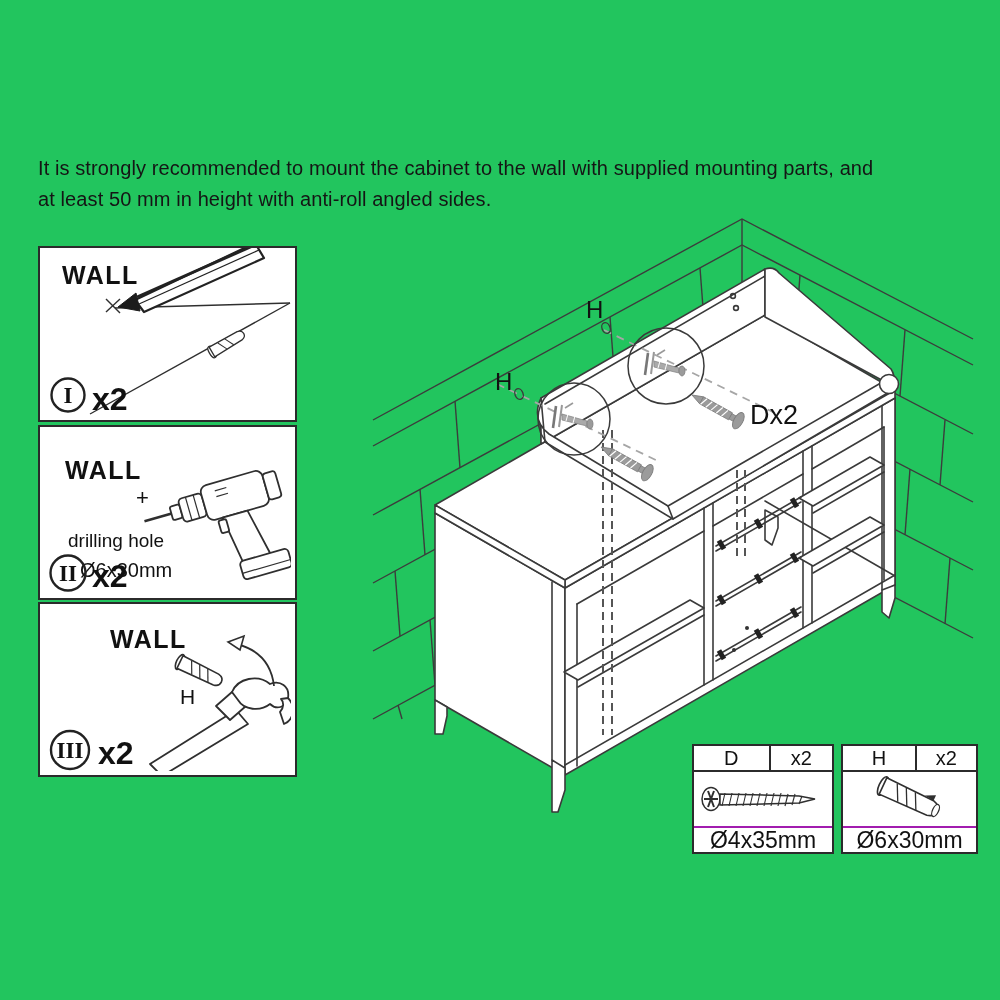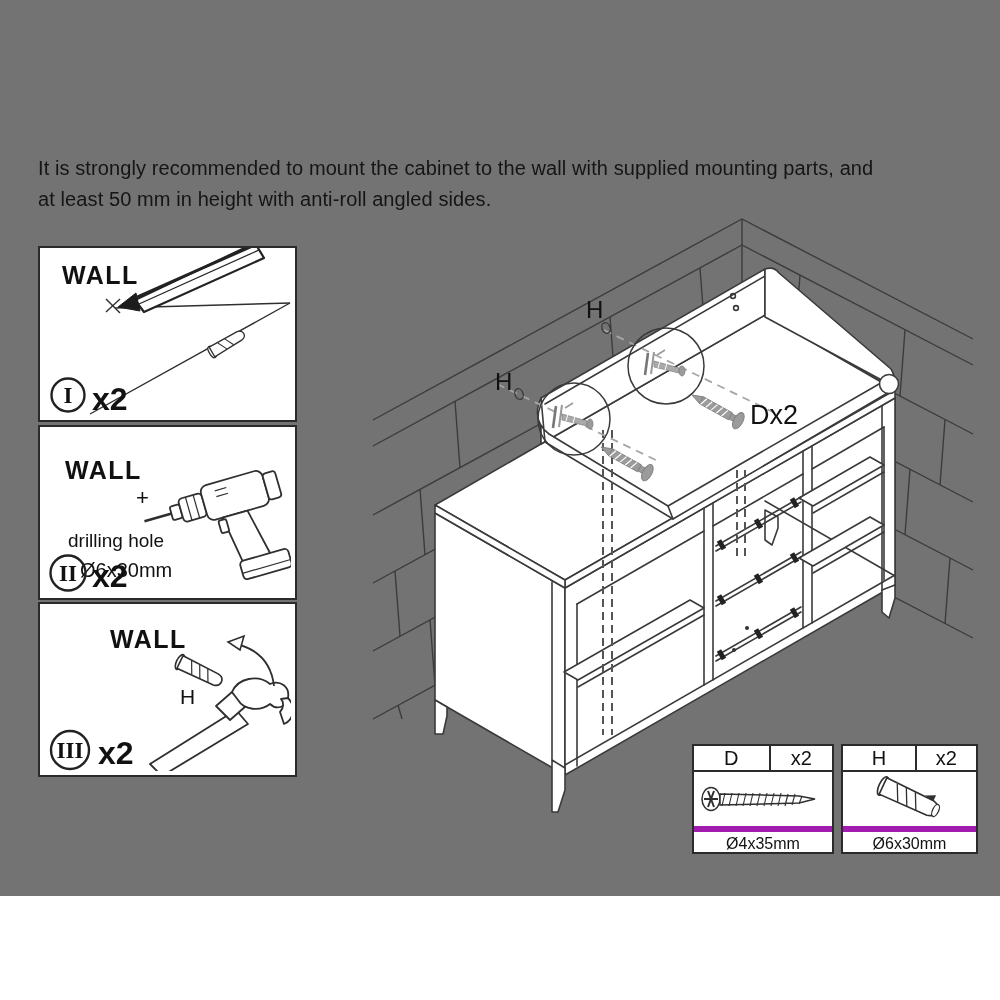--- a/index.html
+++ b/index.html
@@ -1,27 +1,27 @@
 <!DOCTYPE html>
 <html><head>
 <meta charset="utf-8">
 <style>
   html,body{margin:0;padding:0;background:#fff;}
-  .page{position:relative;width:1000px;height:896px;background:#737373;overflow:hidden;
+  .page{position:relative;width:1000px;height:1000px;background:#22c55e;overflow:hidden;
         font-family:"Liberation Sans", sans-serif;color:#111;}
   .instruction{position:absolute;left:38px;top:153px;width:935px;font-size:20px;
                line-height:31px;color:#151515;letter-spacing:.1px;}
   .step-box{position:absolute;left:38px;width:255px;height:172px;border:2px solid #2b2b2b;background:#fff;}
   .step-box svg{position:absolute;left:0;top:0;}
   .hw-box{position:absolute;top:744px;height:110px;border:2px solid #2b2b2b;background:#fff;box-sizing:border-box;}
   .hw-head{display:flex;height:24px;border-bottom:2px solid #2b2b2b;font-size:20px;}
   .hw-id{width:54%;border-right:2px solid #2b2b2b;display:flex;align-items:center;justify-content:center;}
   .hw-qty{flex:1;display:flex;align-items:center;justify-content:center;}
   .hw-mid{height:54px;display:flex;align-items:center;justify-content:center;}
-  .hw-size{height:24px;border-top:6px solid #a21caf;display:flex;align-items:center;justify-content:center;font-size:16px;}
+  .hw-size{height:24px;border-top:2px solid #a21caf;display:flex;align-items:center;justify-content:center;font-size:23px;}
   .main-art{position:absolute;left:0;top:0;}
   text{font-family:"Liberation Sans", sans-serif;}
   .serif{font-family:"Liberation Serif", serif;}
 </style>
 </head>
 <body>
 
 <div class="page">
 
   <div class="instruction">

